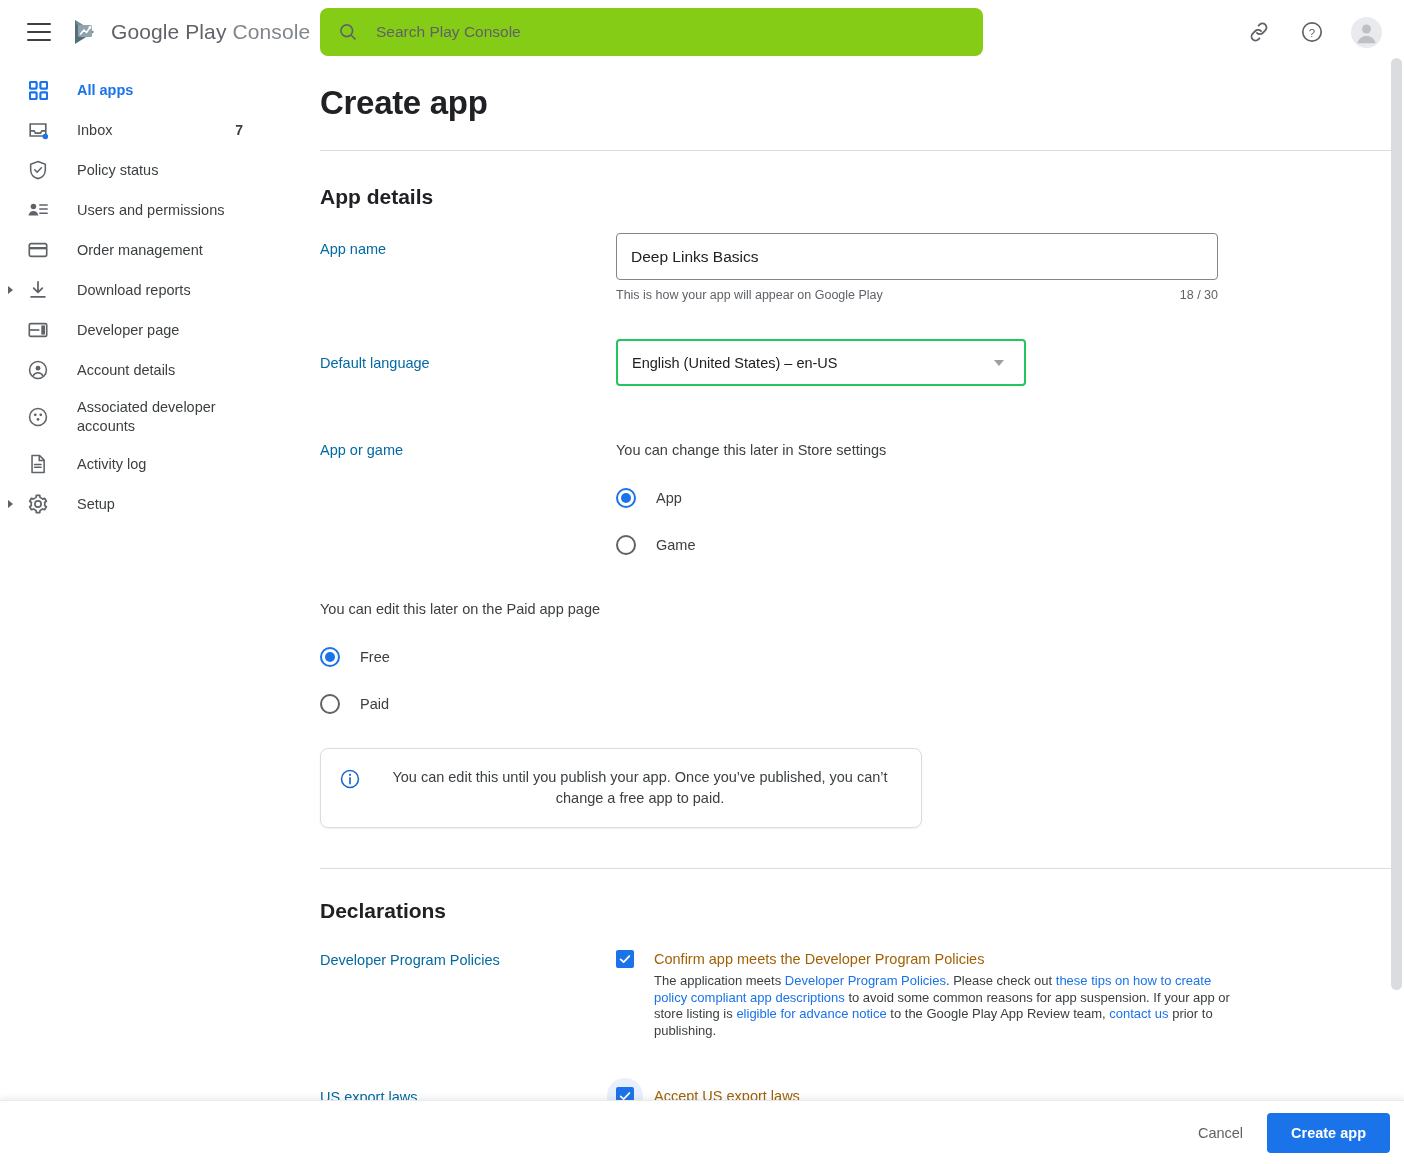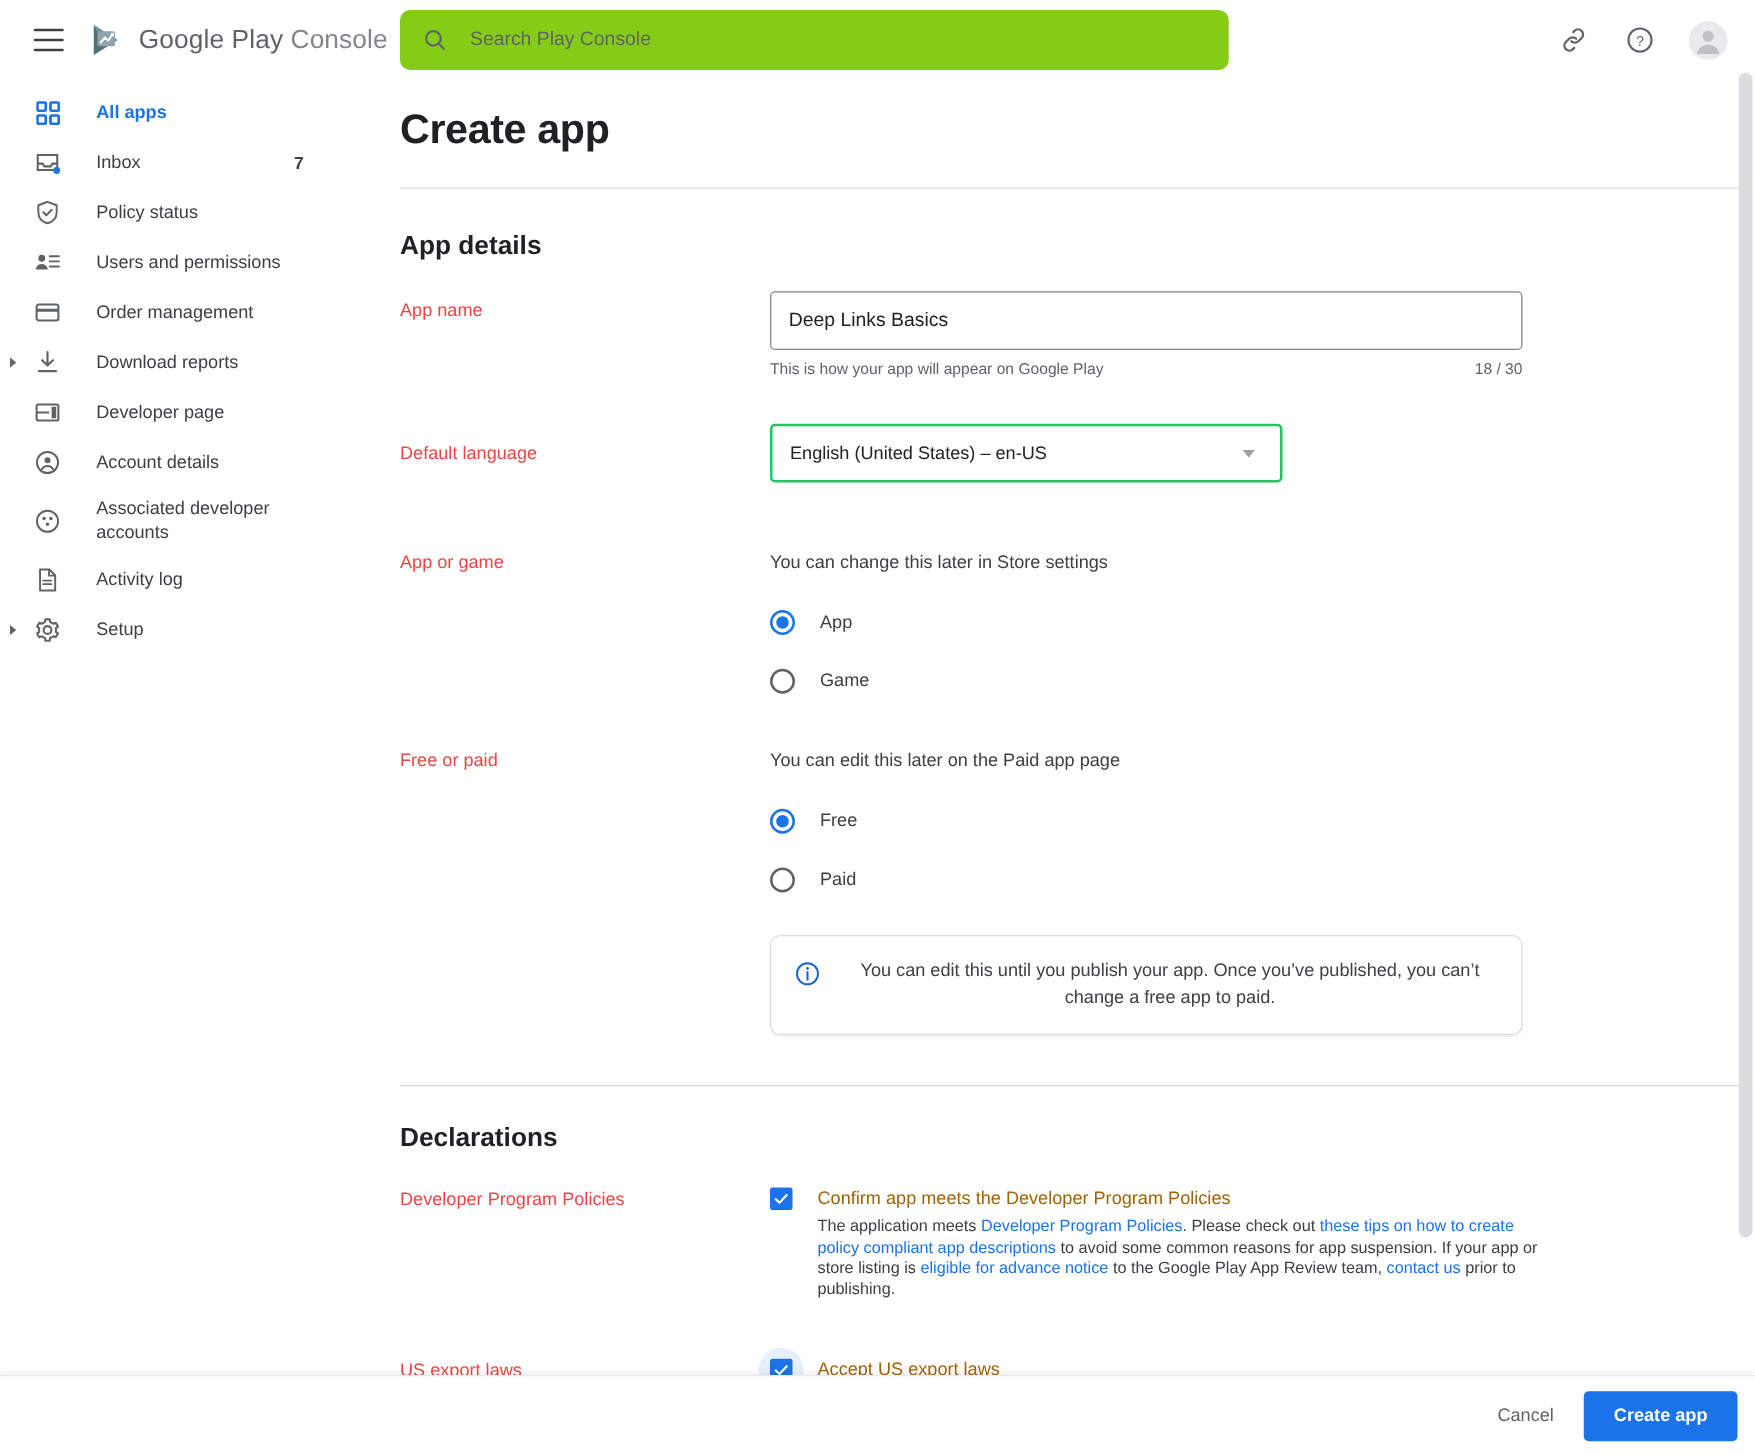--- a/index.html
+++ b/index.html
@@ -103,21 +103,21 @@
   .hr { height: 1px; background: #dadce0; width: 1076px; }
 
   .section-title {
     font-size: 21px; font-weight: bold; color: #202124;
     margin-top: 34px; margin-bottom: 0;
   }
 
   .row { display: flex; margin-top: 24px; }
   .row-label {
     width: 296px; flex: none;
-    font-size: 14.5px; color: #ef4444; padding-top: 8px;
+    font-size: 14.5px; color: #0369a1; padding-top: 8px;
   }
   .row-body { flex: 1; }
 
   .text-input {
     width: 602px; height: 47px;
     border: 1px solid #80868b; border-radius: 4px;
     font-family: "Liberation Sans", sans-serif;
     font-size: 15.5px; color: #202124;
     padding: 0 14px; outline: none; background: #fff;
   }
@@ -435,21 +435,20 @@
         <span class="radio-label">App</span>
       </div>
       <div class="radio-line">
         <span class="radio"></span>
         <span class="radio-label">Game</span>
       </div>
     </div>
   </div>
 
   <div class="row" style="margin-top:46px;">
-    <div class="row-label" style="padding-top:0;">Free or paid</div>
     <div class="row-body">
       <div class="hint" style="padding-top:0;">You can edit this later on the Paid app page</div>
       <div class="radio-line" style="margin-top:30px;">
         <span class="radio on"></span>
         <span class="radio-label">Free</span>
       </div>
       <div class="radio-line">
         <span class="radio"></span>
         <span class="radio-label">Paid</span>
       </div>

